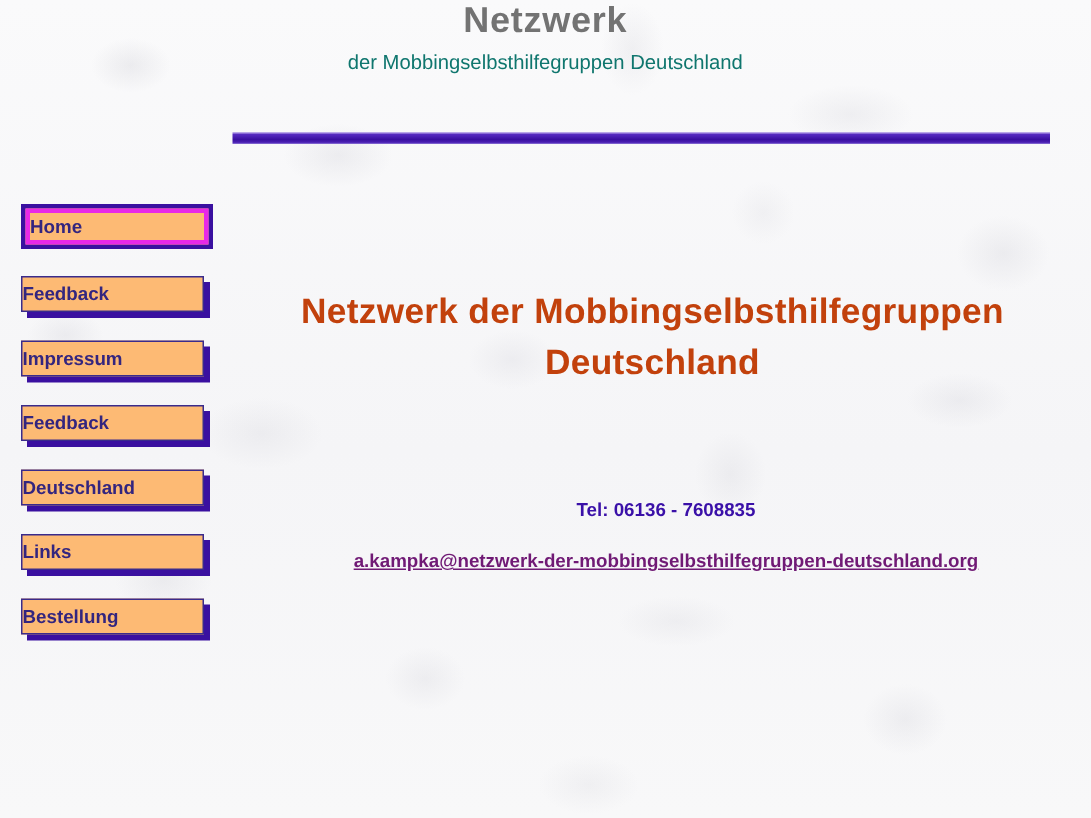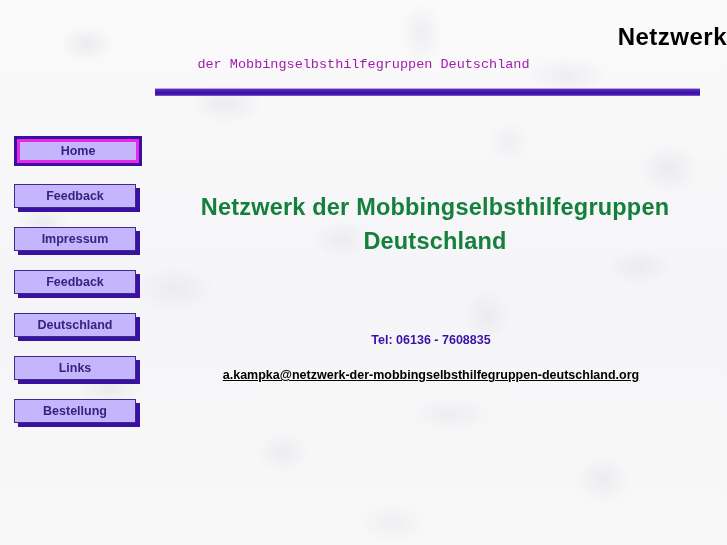--- a/index.html
+++ b/index.html
@@ -50,39 +50,37 @@
 
   
   #site-header {
     position: absolute;
     left: 0;
     top: 0;
     width: 727px;
   }
 
   #site-title {
-    text-align: right;
+    text-align: center;
     font-size: 24px;
     font-weight: bold;
-    color: #000000;
+    color: #737373;
     letter-spacing: 0.5px;
     margin: 0;
-    padding-top: 23px;
     line-height: 28px;
   }
 
   #site-subtitle {
     text-align: center;
     font-size: 13.5px;
     font-weight: normal;
-    color: #a21caf;
+    color: #0f766e;
     margin: 0;
     padding-top: 6px;
     line-height: 16px;
-    font-family: Liberation Mono, monospace;
   }
 
   #header-rule {
     position: absolute;
     left: 155px;
     top: 88px;
     width: 545px;
     height: 8px;
     background: linear-gradient(180deg,
         #b9a6e8 0%,
@@ -100,26 +98,25 @@
     left: 14px;
     top: 138px;
     width: 140px;
   }
 
   .nav-button {
     position: relative;
     width: 120px;
     height: 22px;
     margin-bottom: 19px;
-    background: #c4b5fd;
+    background: #fdba74;
     border: 1px solid #3a2b8c;
     box-shadow: 4px 4px 0 0 #3a10a0;
     display: flex;
     align-items: center;
-    justify-content: center;
     cursor: pointer;
     box-sizing: content-box;
   }
 
   .nav-button .nav-label {
     font-size: 12.5px;
     font-weight: bold;
     color: #33257f;
     line-height: 14px;
     white-space: nowrap;
@@ -146,47 +143,47 @@
     left: 160px;
     top: 190px;
     width: 550px;
   }
 
   #main-heading {
     margin: 0;
     text-align: center;
     font-size: 23.5px;
     font-weight: bold;
-    color: #15803d;
+    color: #c2410c;
     line-height: 34px;
     letter-spacing: 0.2px;
   }
 
   #contact-block {
     position: absolute;
-    left: 156px;
+    left: 169px;
     top: 333px;
     width: 550px;
     text-align: center;
   }
 
   .contact-line {
     font-size: 12.5px;
     font-weight: bold;
     color: #3a10a8;
     line-height: 15px;
     margin: 0 0 17px 0;
     white-space: nowrap;
   }
 
   #email-link {
     display: inline-block;
     font-size: 12.5px;
     font-weight: bold;
-    color: #000000;
+    color: #701a75;
     line-height: 15px;
     white-space: nowrap;
     cursor: pointer;
   }
 </style>
 </head>
 <body>
 
 <div id="page-bg"></div>
 

